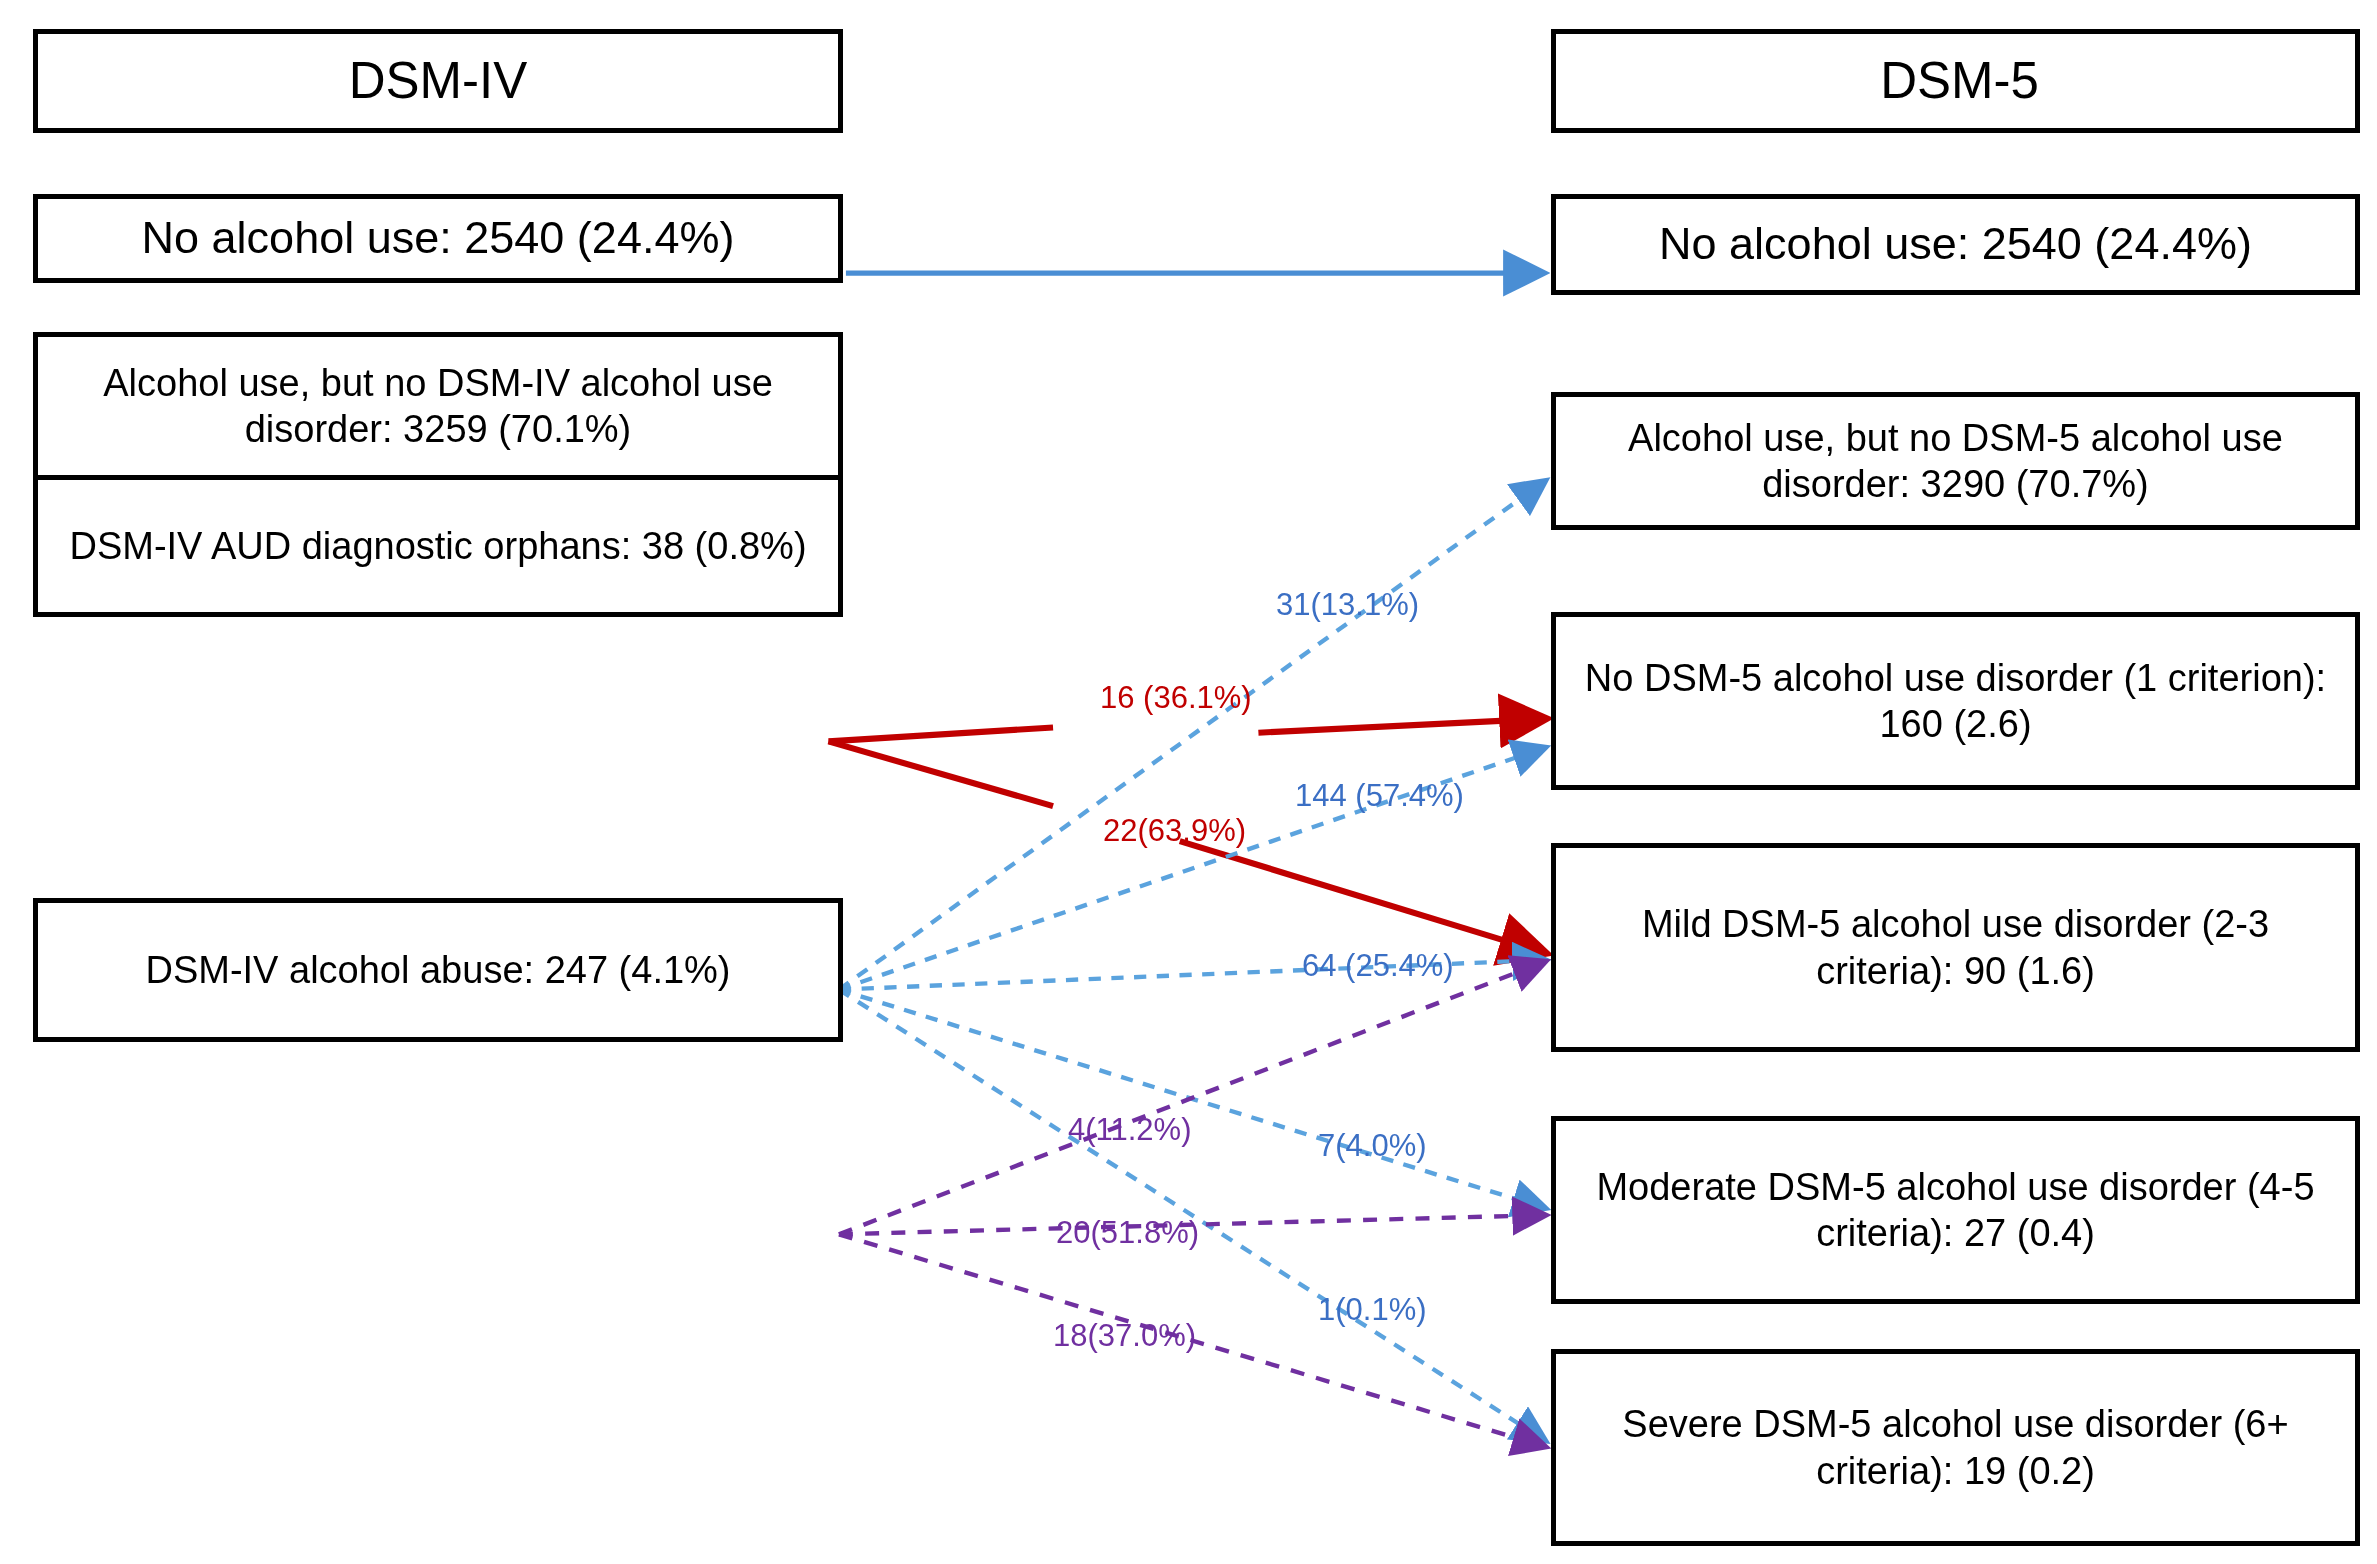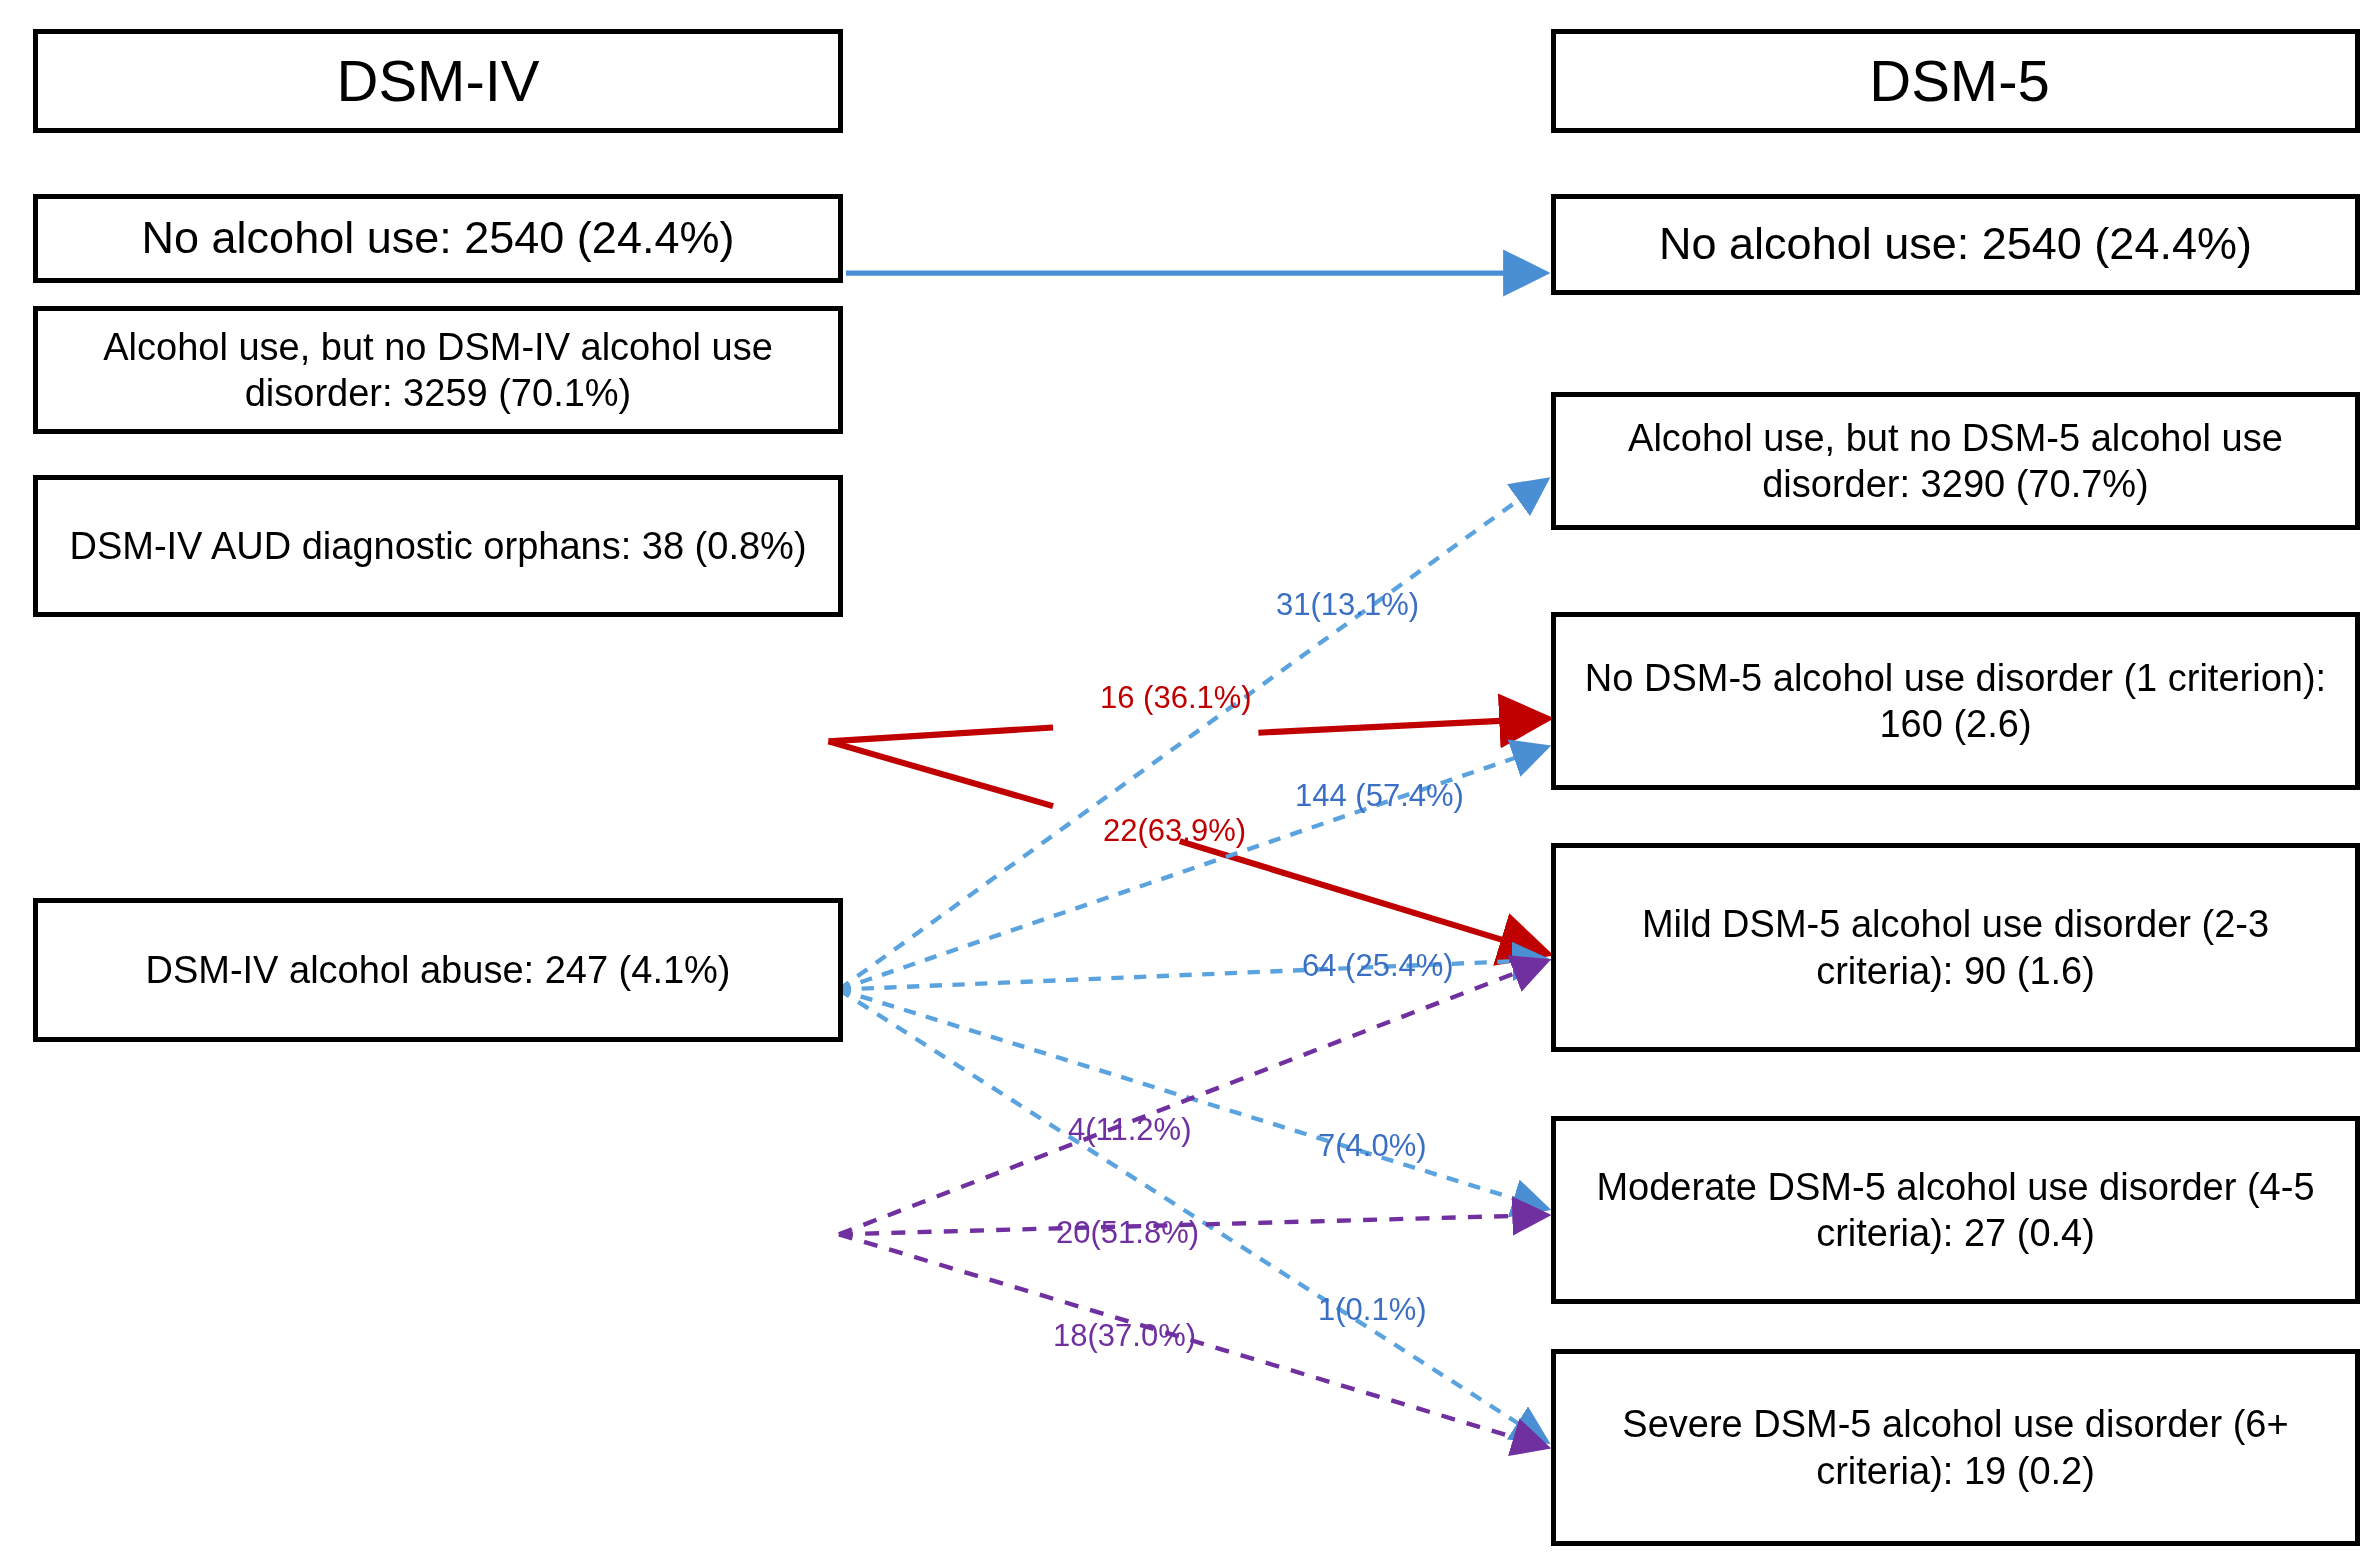--- a/index.html
+++ b/index.html
@@ -19,21 +19,21 @@
     box-sizing:border-box;
     display:flex;
     align-items:center;
     justify-content:center;
     text-align:center;
     color:#000000;
     line-height:1.22;
     padding:5.2px 23px;
     z-index:3;
   }
-  .box.header{ font-size:58px; }
+  .box.header{ font-size:51px; }
   .box.big{ font-size:45px; }
   .box.body{ font-size:38px; }
   .edge-svg{
     position:absolute;
     left:0; top:0;
     width:2377px;
     height:1565px;
     z-index:2;
     pointer-events:none;
   }
@@ -82,21 +82,21 @@
 
     <line x1="960" y1="1412" x2="1768" y2="1100" stroke="#7030a0" stroke-width="5" stroke-dasharray="16 14" marker-end="url(#arrow-purple)"></line>
     <line x1="960" y1="1412" x2="1768" y2="1390" stroke="#7030a0" stroke-width="5" stroke-dasharray="16 14" marker-end="url(#arrow-purple)"></line>
     <line x1="960" y1="1412" x2="1768" y2="1655" stroke="#7030a0" stroke-width="5" stroke-dasharray="16 14" marker-end="url(#arrow-purple)"></line>
   </svg>
 
   <div class="box header" style="left:33px; top:29px; width:810px; height:104px;">DSM-IV</div>
 
   <div class="box big" style="left:33px; top:194px; width:810px; height:89px;">No alcohol use: 2540 (24.4%)</div>
 
-  <div class="box body" style="left:33px; top:306px; width:810px; height:128px;">Alcohol use, but no DSM-IV alcohol use disorder: 3259 (70.1%)</div>
+  <div class="box body" style="left:33px; top:332px; width:810px; height:148px;">Alcohol use, but no DSM-IV alcohol use disorder: 3259 (70.1%)</div>
 
   <div class="box body" style="left:33px; top:475px; width:810px; height:142px;">DSM-IV AUD diagnostic orphans: 38 (0.8%)</div>
 
   <div class="box body" style="left:33px; top:898px; width:810px; height:144px;">DSM-IV alcohol abuse: 247 (4.1%)</div>
 
 
   <div class="box header" style="left:1551px; top:29px; width:809px; height:104px;padding-left:31px;">DSM-5</div>
 
   <div class="box big" style="left:1551px; top:194px; width:809px; height:101px;">No alcohol use: 2540 (24.4%)</div>
 

